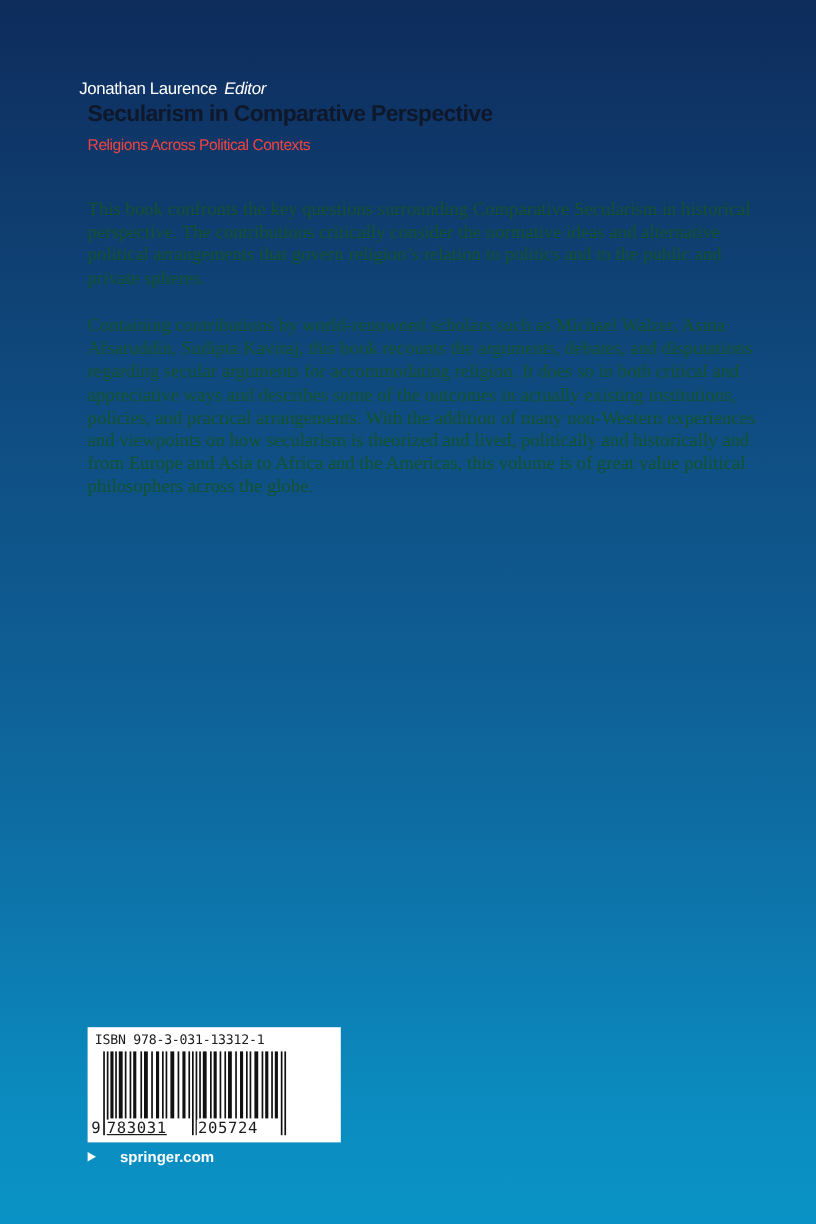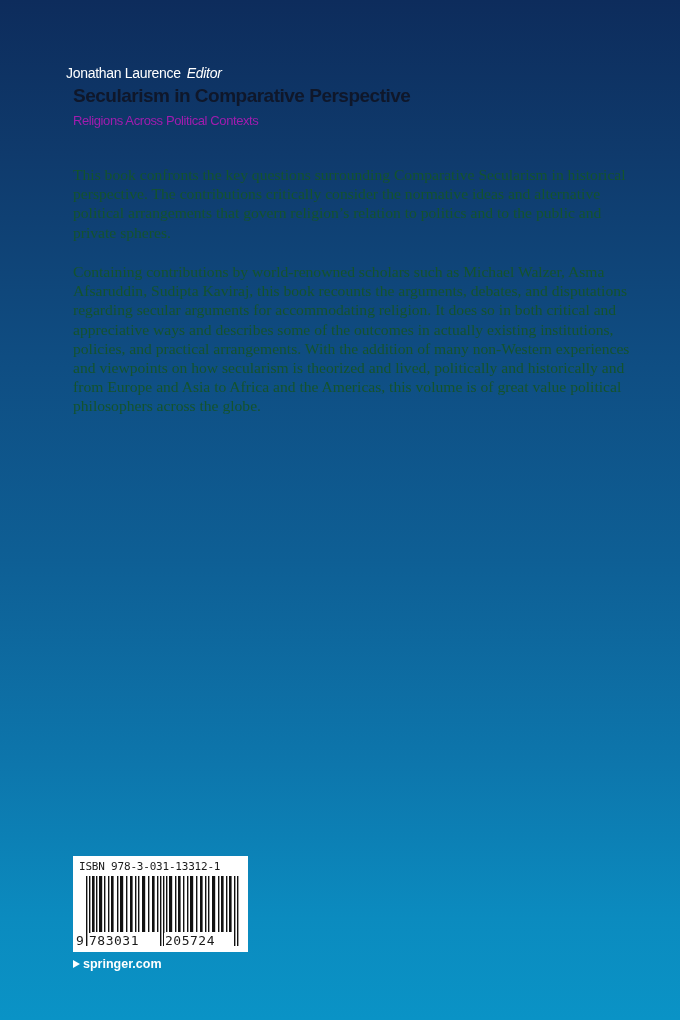--- a/index.html
+++ b/index.html
@@ -57,41 +57,41 @@
       color: #0f172a;
       white-space: nowrap;
     }
     .book-subtitle {
       position: absolute;
       left: 73px;
       top: 113px;
       font-family: "Liberation Sans", sans-serif;
       font-size: 13px;
       letter-spacing: -0.4px;
-      color: #a21caf;
+      color: #ef4444;
       white-space: nowrap;
     }
     .blurb {
       position: absolute;
       left: 73px;
       width: 560px;
       font-family: "Liberation Serif", serif;
       font-size: 15.6px;
       line-height: 19.2px;
       color: #14532d;
       margin: 0;
     }
     .blurb-1 { top: 165px; }
     .blurb-2 { top: 262px; }
 
     .barcode-box {
       position: absolute;
       left: 73px;
       top: 856px;
-      width: 175px;
+      width: 211px;
       height: 96px;
       background: #ffffff;
       box-sizing: border-box;
     }
     .isbn-label {
       position: absolute;
       left: 6px;
       top: 4px;
       font-family: "DejaVu Sans Mono", monospace;
       font-size: 11px;
@@ -110,36 +110,36 @@
       position: absolute;
       top: 77px;
       font-family: "DejaVu Sans Mono", monospace;
       font-size: 13px;
       color: #1a1a1a;
       background: #ffffff;
       line-height: 15px;
       white-space: nowrap;
     }
     .ean-first { left: 3px; background: transparent; }
-    .ean-left { left: 15px; letter-spacing: 0.5px; padding: 0 1px; }
+    .ean-left { left: 15px; letter-spacing: 0.5px; padding: 0 1px; text-decoration: underline; }
     .ean-right { left: 91px; letter-spacing: 0.5px; padding: 0 1px; }
 
     .springer-link {
       position: absolute;
       left: 73px;
       top: 957px;
       font-family: "Liberation Sans", sans-serif;
       font-weight: bold;
       font-size: 12.5px;
       color: #ffffff;
       white-space: nowrap;
       text-decoration: none;
       display: flex;
       align-items: center;
-      gap: 3px;
+      gap: 20px;
       text-align: right;
     }
     .play-icon {
       display: inline-block;
       width: 0;
       height: 0;
       border-top: 4.5px solid transparent;
       border-bottom: 4.5px solid transparent;
       border-left: 7px solid #ffffff;
     }

